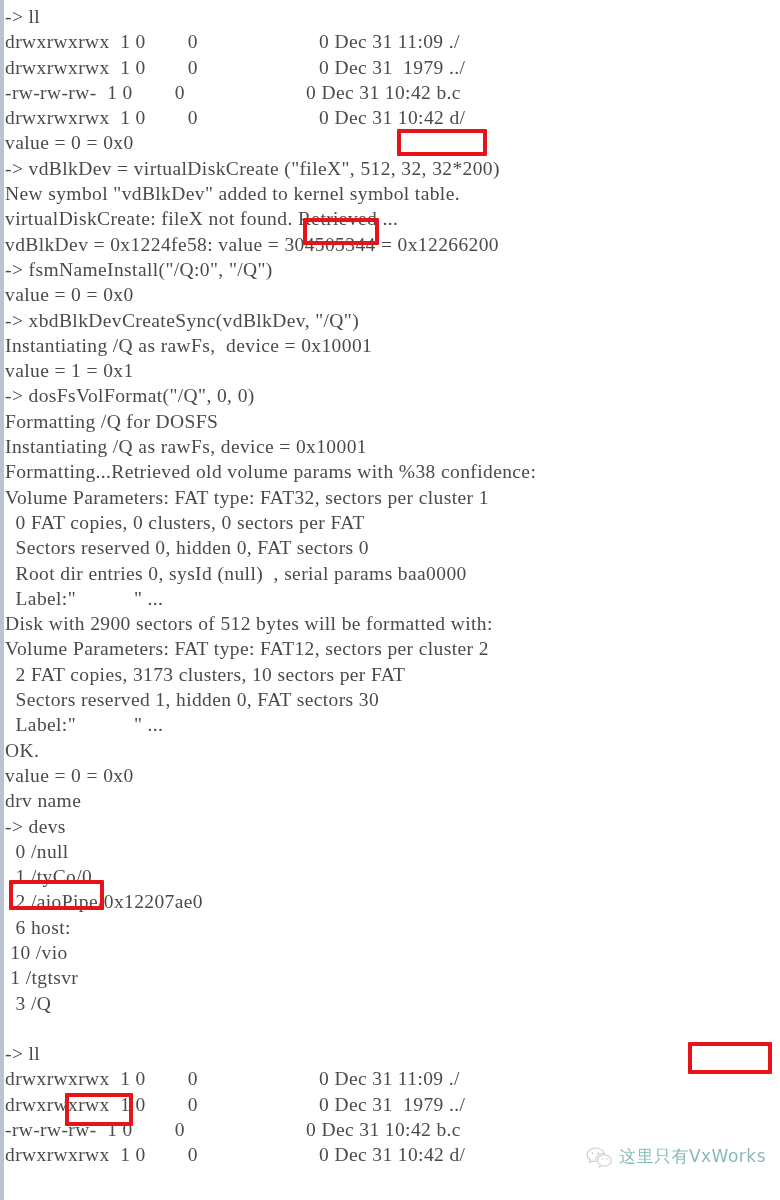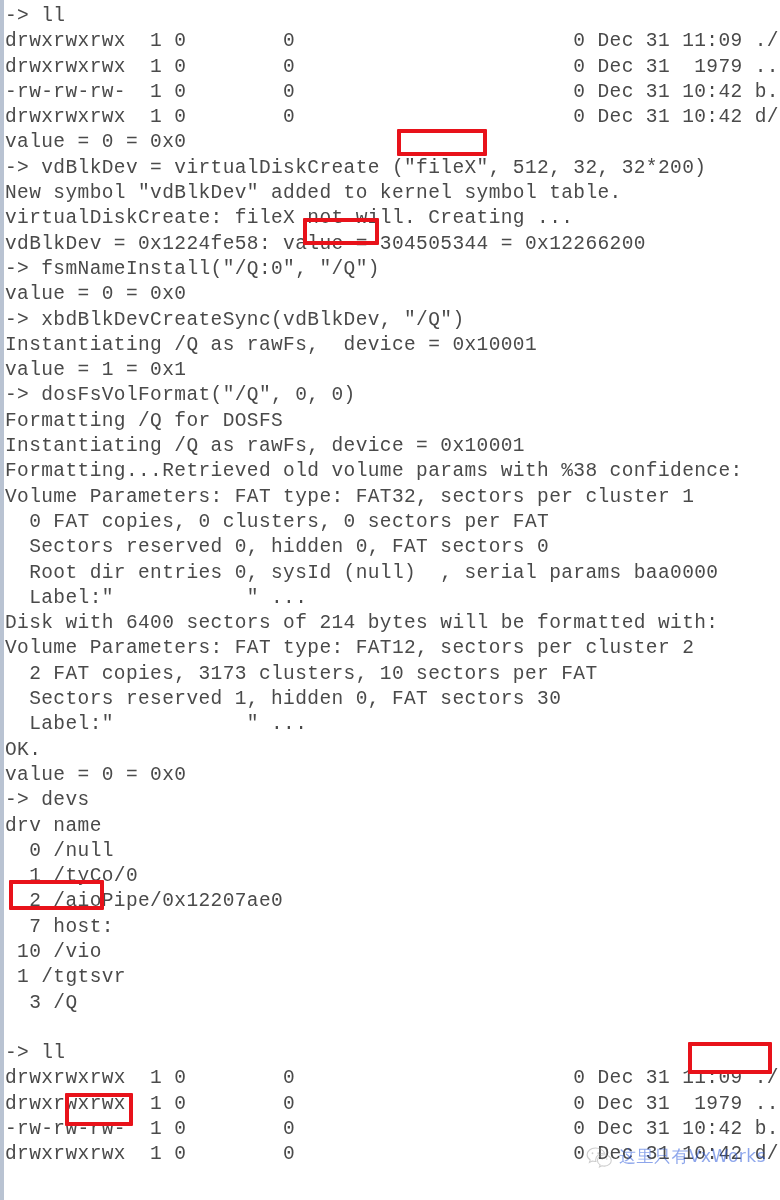--- a/index.html
+++ b/index.html
@@ -41,21 +41,21 @@
     padding-left: 5px;
   }
 
   .line {
     height: 25.3px;
     line-height: 25.3px;
     font-size: 19.5px;
     letter-spacing: 0.02em;
     color: #4a4a4a;
     white-space: pre;
-    font-family: Liberation Mono, monospace;
+    font-family: Liberation Serif, serif;
   }
   .line.blank {
     color: transparent;
   }
 
   
   .highlight-box {
     position: absolute;
     border: 4px solid #e8121a;
     box-sizing: border-box;
@@ -72,21 +72,21 @@
     display: flex;
     align-items: center;
     gap: 7px;
     opacity: 0.5;
     z-index: 5;
     pointer-events: none;
   }
   #watermark .wm-text {
     font-family: "DejaVu Sans", "Liberation Sans", sans-serif;
     font-size: 17px;
-    color: #1d4ed8;
+    color: #0f766e;
     letter-spacing: 0.5px;
     white-space: nowrap;
   }
   #watermark .wm-icon {
     width: 26px;
     height: 22px;
     display: block;
   }
 </style>
 </head>
@@ -98,49 +98,49 @@
 
   <div id="lines">
       <div class="line">-&gt; ll</div>
       <div class="line">drwxrwxrwx  1 0        0                       0 Dec 31 11:09 ./</div>
       <div class="line">drwxrwxrwx  1 0        0                       0 Dec 31  1979 ../</div>
       <div class="line">-rw-rw-rw-  1 0        0                       0 Dec 31 10:42 b.c</div>
       <div class="line">drwxrwxrwx  1 0        0                       0 Dec 31 10:42 d/</div>
       <div class="line">value = 0 = 0x0</div>
       <div class="line">-&gt; vdBlkDev = virtualDiskCreate ("fileX", 512, 32, 32*200)</div>
       <div class="line">New symbol "vdBlkDev" added to kernel symbol table.</div>
-      <div class="line">virtualDiskCreate: fileX not will. Creating ...</div>
+      <div class="line">virtualDiskCreate: fileX not found. Retrieved ...</div>
       <div class="line">vdBlkDev = 0x1224fe58: value = 304505344 = 0x12266200</div>
       <div class="line">-&gt; fsmNameInstall("/Q:0", "/Q")</div>
       <div class="line">value = 0 = 0x0</div>
       <div class="line">-&gt; xbdBlkDevCreateSync(vdBlkDev, "/Q")</div>
       <div class="line">Instantiating /Q as rawFs,  device = 0x10001</div>
       <div class="line">value = 1 = 0x1</div>
       <div class="line">-&gt; dosFsVolFormat("/Q", 0, 0)</div>
       <div class="line">Formatting /Q for DOSFS</div>
       <div class="line">Instantiating /Q as rawFs, device = 0x10001</div>
       <div class="line">Formatting...Retrieved old volume params with %38 confidence:</div>
       <div class="line">Volume Parameters: FAT type: FAT32, sectors per cluster 1</div>
       <div class="line">  0 FAT copies, 0 clusters, 0 sectors per FAT</div>
       <div class="line">  Sectors reserved 0, hidden 0, FAT sectors 0</div>
       <div class="line">  Root dir entries 0, sysId (null)  , serial params baa0000</div>
       <div class="line">  Label:"           " ...</div>
-      <div class="line">Disk with 6400 sectors of 214 bytes will be formatted with:</div>
+      <div class="line">Disk with 2900 sectors of 512 bytes will be formatted with:</div>
       <div class="line">Volume Parameters: FAT type: FAT12, sectors per cluster 2</div>
       <div class="line">  2 FAT copies, 3173 clusters, 10 sectors per FAT</div>
       <div class="line">  Sectors reserved 1, hidden 0, FAT sectors 30</div>
       <div class="line">  Label:"           " ...</div>
       <div class="line">OK.</div>
       <div class="line">value = 0 = 0x0</div>
+      <div class="line">drv name</div>
       <div class="line">-&gt; devs</div>
-      <div class="line">drv name</div>
       <div class="line">  0 /null</div>
       <div class="line">  1 /tyCo/0</div>
       <div class="line">  2 /aioPipe/0x12207ae0</div>
-      <div class="line">  7 host:</div>
+      <div class="line">  6 host:</div>
       <div class="line"> 10 /vio</div>
       <div class="line"> 1 /tgtsvr</div>
       <div class="line">  3 /Q</div>
       <div class="line blank"></div>
       <div class="line">-&gt; ll</div>
       <div class="line">drwxrwxrwx  1 0        0                       0 Dec 31 11:09 ./</div>
       <div class="line">drwxrwxrwx  1 0        0                       0 Dec 31  1979 ../</div>
       <div class="line">-rw-rw-rw-  1 0        0                       0 Dec 31 10:42 b.c</div>
       <div class="line">drwxrwxrwx  1 0        0                       0 Dec 31 10:42 d/</div>
     </div>

